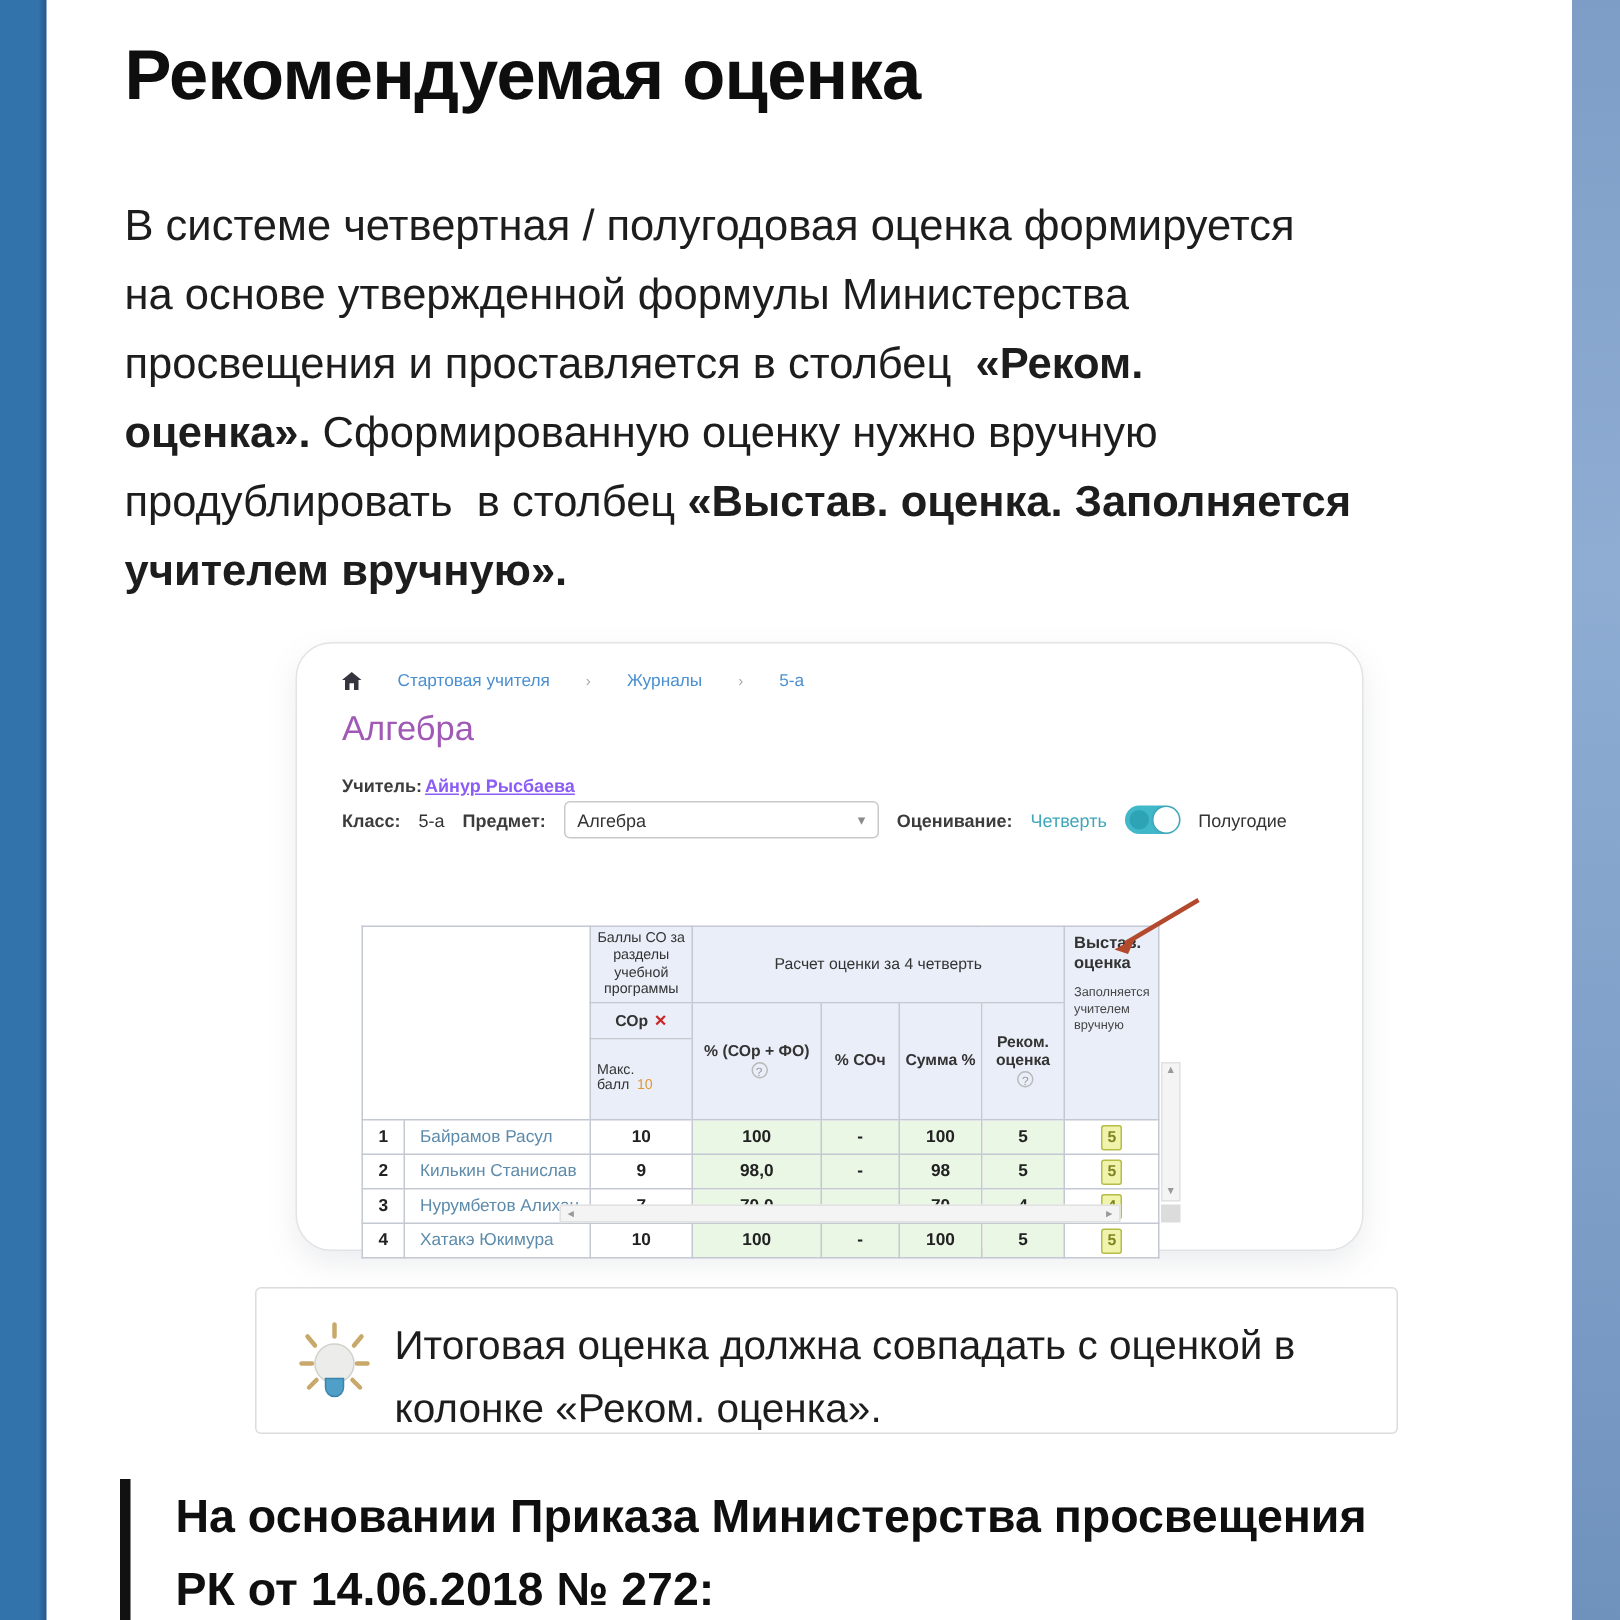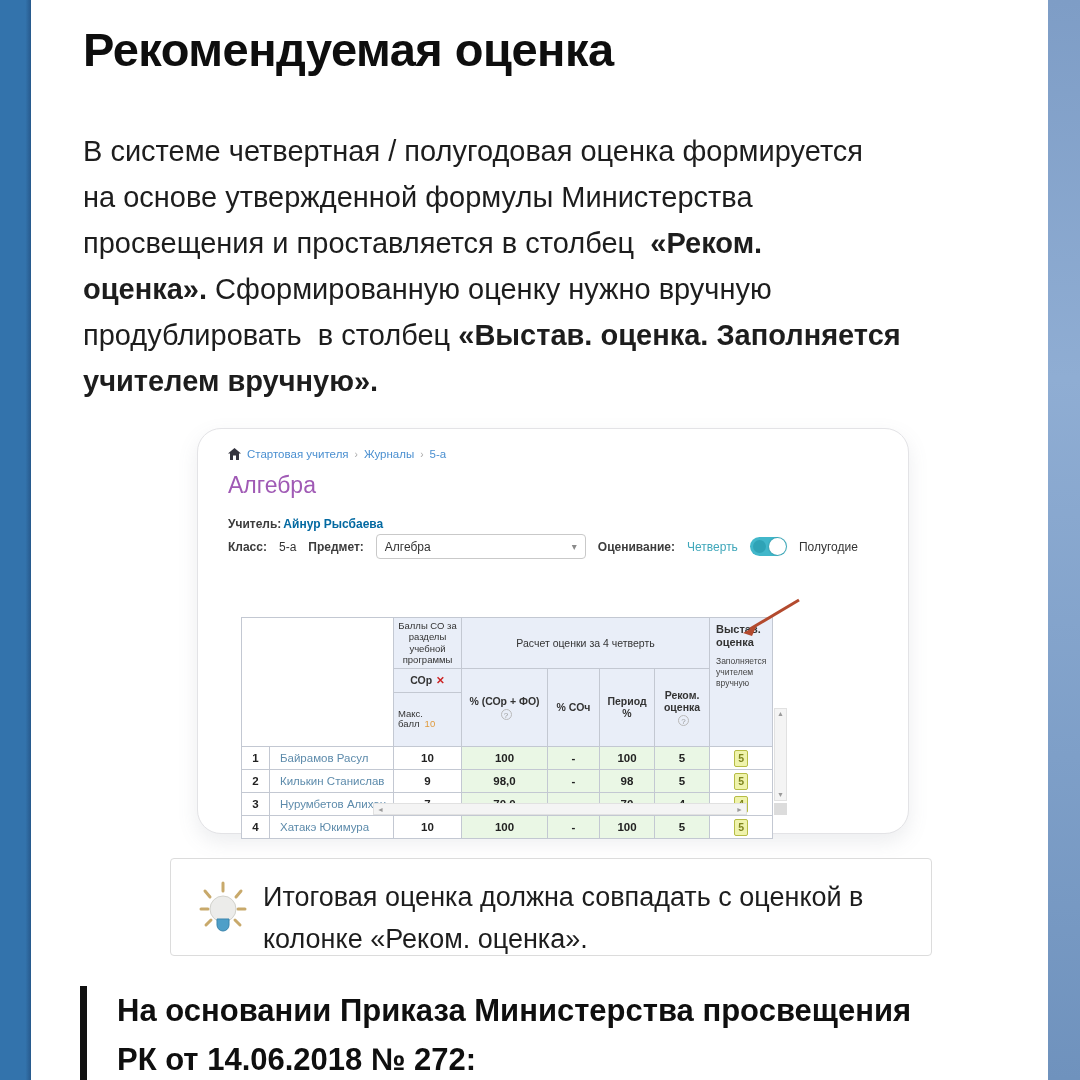--- a/index.html
+++ b/index.html
@@ -21,33 +21,33 @@
   .intro { position:absolute; left:83px; top:128px; width:940px;
     font-size:29px; line-height:46px; color:#1d1d1d; white-space:pre-wrap; }
   .intro b { font-weight:bold; }
 
   
   .jcard { position:absolute; left:197px; top:428px; width:712px; height:406px;
     background:#fff; border:1px solid #e3e3e6; border-radius:24px;
     box-shadow:0 8px 20px rgba(110,115,135,.13); }
   .jcard .abs { position:absolute; }
 
-  .crumbs { left:30px; top:19px; display:flex; align-items:center; gap:6px;
+  .crumbs { left:30px; top:19px; display:flex; align-items:center; gap:24px;
     font-size:11.5px; }
   .crumbs a { color:#4a8fd0; text-decoration:none; cursor:pointer; }
   .crumbs .sep { color:#a9a9a9; font-size:10px; }
 
   .jtitle-row { left:30px; top:43px; display:flex; align-items:baseline; gap:48px; }
   .jsubject { font-size:23px; color:#a05ab5; }
   .jyear { font-size:20px; color:#3b3b3b; }
 
   .jrow { display:flex; align-items:center; font-size:12px; color:#333; }
   .lbl { font-weight:bold; color:#3c3c3c; }
   .teacher-row { left:30px; top:88px; gap:2px; }
-  .teacher-name { color:#0369a1; font-weight:bold; }
+  .teacher-name { color:#8b5cf6; font-weight:bold;text-decoration:underline; }
 
   .class-row { left:30px; top:105px; gap:12px;align-items:center; }
   .select-box { width:210px; height:25px; border:1px solid #c9c9c9; border-radius:4px;
     display:flex; align-items:center; justify-content:space-between;
     padding:0 8px; background:#fff; cursor:pointer; }
   .select-box .caret { color:#8a8a8a; font-size:10px; }
   .teal-txt { color:#3fa7ba; }
   .toggle { width:37px; height:19px; border-radius:10px; background:#41b7ca;
     position:relative; cursor:pointer; flex:0 0 auto; }
   .toggle .blob { position:absolute; left:3px; top:3px; width:13px; height:13px;
@@ -196,21 +196,21 @@
           <th colspan="4" class="h-calc">Расчет оценки за 4 четверть</th>
           <th rowspan="3" class="h-vystav">
             <div class="vt">Выстав. оценка</div>
             <div class="note">Заполняется учителем вручную</div>
           </th>
         </tr>
         <tr style="height:24px;">
           <th class="h-sor"><span>СОр</span><span class="cross">✕</span></th>
           <th rowspan="2" class="h-pct"><span>% (СОр + ФО)</span><span class="help">?</span></th>
           <th rowspan="2" class="h-pct">% СОч</th>
-          <th rowspan="2" class="h-pct">Период %</th>
+          <th rowspan="2" class="h-pct">Сумма %</th>
           <th rowspan="2" class="h-pct"><span>Реком. оценка</span><span class="help">?</span></th>
         </tr>
         <tr style="height:24px;">
           <th class="h-max"><span>Макс. балл</span><span class="max-val">10</span></th>
         </tr>
       </thead>
       <tbody>
         <tr>
           <td class="num-cell">1</td>
           <td class="name-cell">Байрамов Расул</td>

